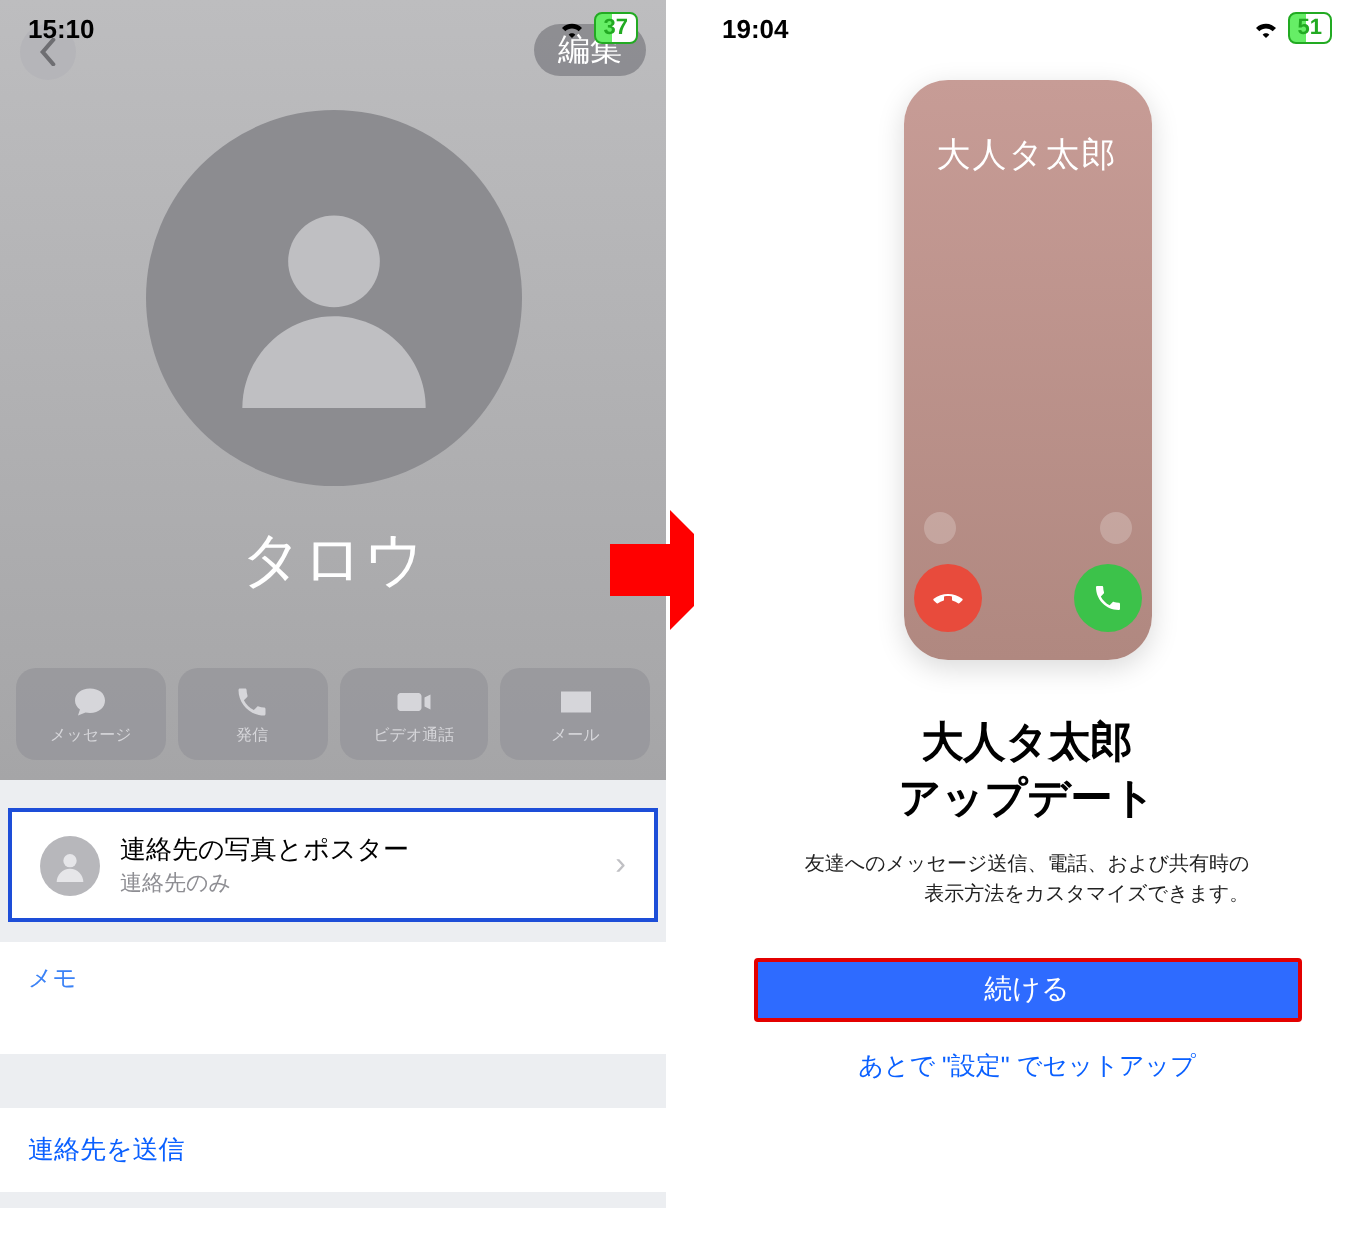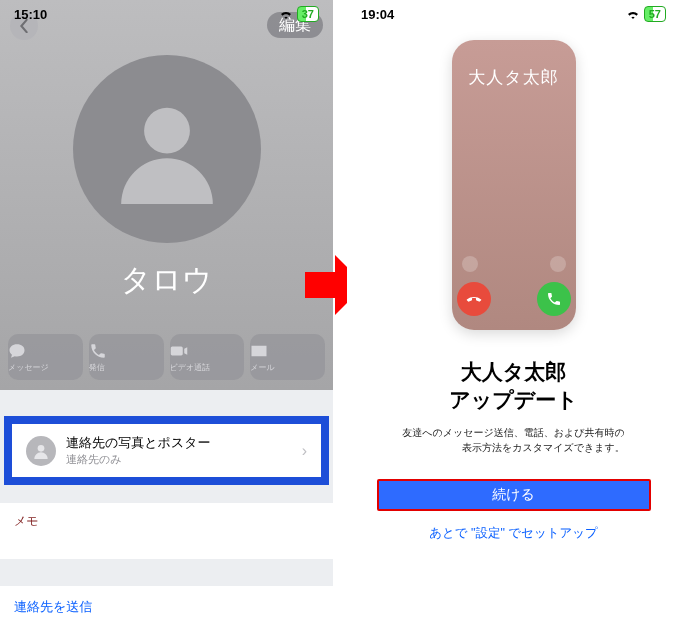--- a/index.html
+++ b/index.html
@@ -15,33 +15,33 @@
   .battery { font-size: 11px; font-weight: 700; padding: 1px 4px; border: 1px solid #2a2; border-radius: 4px; color: #2a2; background: linear-gradient(90deg,#6e6 40%,#fff 40%); }
 
   
   .hero { background: linear-gradient(#bdbdbf,#a5a5a7); height: 390px; position: relative; color: #fff; }
   .hero .back { position: absolute; top: 12px; left: 10px; width: 28px; height: 28px; border-radius: 50%; background: rgba(180,180,185,.85); display: flex; align-items: center; justify-content: center; }
   .hero .edit { position: absolute; top: 12px; right: 10px; height: 26px; padding: 0 12px; border-radius: 13px; background: rgba(130,130,135,.8); font-size: 16px; display: flex; align-items: center; color: #fff; }
   .avatar-big { width: 188px; height: 188px; border-radius: 50%; background: #8c8c90; position: absolute; top: 55px; left: 50%; transform: translateX(-50%); display: flex; align-items: center; justify-content: center; }
   .avatar-big svg { width: 110px; height: 110px; fill: #bfbfc2; }
   .hero .name { position: absolute; top: 260px; width: 100%; text-align: center; font-size: 30px; font-weight: 300; }
   .action-row { position: absolute; bottom: 10px; left: 0; right: 0; display: flex; gap: 6px; padding: 0 8px; }
-  .action-btn { flex: 1; height: 46px; border-radius: 10px; background: rgba(150,150,155,.8); display: flex; flex-direction: column; justify-content: center; color: #d6d6da; font-size: 8px; gap: 2px; }
+  .action-btn { flex: 1; height: 46px; border-radius: 10px; background: rgba(150,150,155,.8); display: flex; flex-direction: column; align-items: center; justify-content: center; color: #d6d6da; font-size: 8px; gap: 2px; }
   .action-btn svg { width: 18px; height: 18px; fill: #d6d6da; }
 
   .listwrap { background: #eceef1; padding: 8px 0; }
   .listitem { background: #fff; padding: 10px 14px; display: flex; align-items: center; gap: 10px; font-size: 13px; position: relative; }
-  .listitem.highlight { border: 8px solid #1d4ed8; margin: 18px 4px; }
+  .listitem.highlight { border: 2px solid #1d4ed8; margin: 6px 4px; }
   .listitem .small-avatar { width: 30px; height: 30px; border-radius: 50%; background: #b7b7bb; display: flex; align-items: center; justify-content: center; }
   .listitem .small-avatar svg { width: 16px; height: 16px; fill: #e6e6e9; }
   .listitem .lines { flex: 1; }
   .listitem .title { color: #000; }
   .listitem .sub { font-size: 11px; color: #8e8e93; }
   .listitem .chev { color: #c0c0c4; font-size: 16px; }
-  .memo { background: #fff; padding: 10px 14px; font-size: 12px; color: #7f1d1d; margin-top: 10px; height: 56px; }
+  .memo { background: #fff; padding: 10px 14px; font-size: 12px; color: #3b82f6; margin-top: 10px; height: 56px; }
   .sendlink { background: #fff; padding: 12px 14px; font-size: 13px; color: #0a60ff; margin-top: 27px; }
 
   
   .bigarrow { position: absolute; left: 305px; top: 250px; width: 60px; height: 70px; }
   .bigarrow svg { width: 100%; height: 100%; }
 
   
   .r-body { padding: 12px 18px 0; display: flex; flex-direction: column; align-items: center; }
   .poster { width: 124px; height: 290px; border-radius: 22px; background: linear-gradient(#c79c96,#b08880); position: relative; color: #fff; box-shadow: 0 4px 14px rgba(0,0,0,.15); overflow: hidden; }
   .poster .pname { text-align: center; font-size: 17px; font-weight: 500; margin-top: 26px; letter-spacing: 1px; }
@@ -148,21 +148,21 @@
     </svg>
 </div>
 
 <div class="phone phone-right">
   <div class="statusbar">
     <span>19:04</span>
     <span class="right">
       <svg class="wifi" viewBox="0 0 24 18">
           <path d="M12 18l-3-3c1.7-1.7 4.3-1.7 6 0l-3 3zm-6-6l-3-3c5-5 13-5 18 0l-3 3c-3.3-3.3-8.7-3.3-12 0z" fill="#000"></path>
         </svg>
-      <span class="battery">57</span>
+      <span class="battery">51</span>
     </span>
   </div>
 
   <div class="r-body">
     <div class="poster">
       <div class="pname">大人タ太郎</div>
       <div class="callbar">
         <div class="tinyrow">
           <div class="tinybtn"></div>
           <div class="tinybtn"></div>

